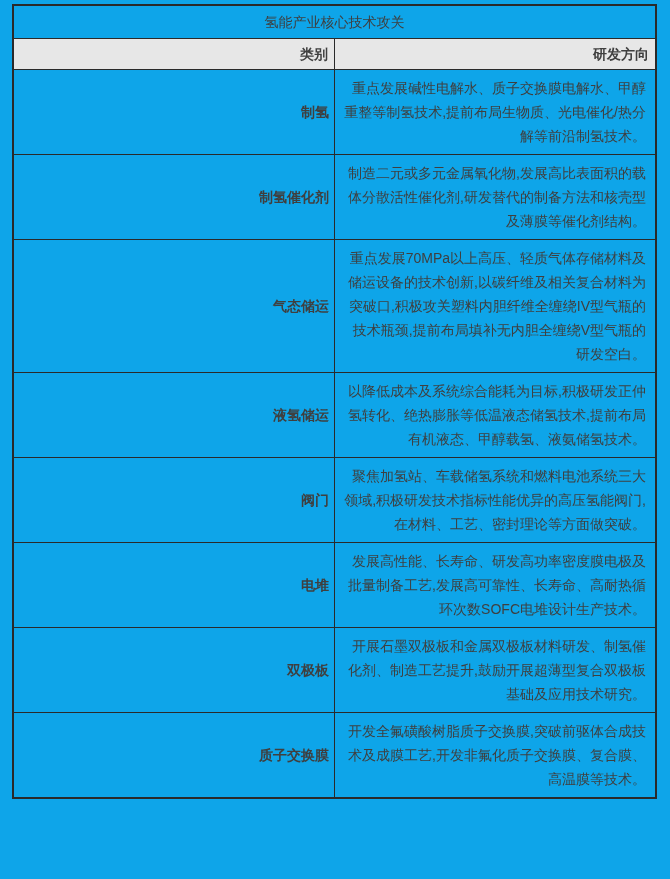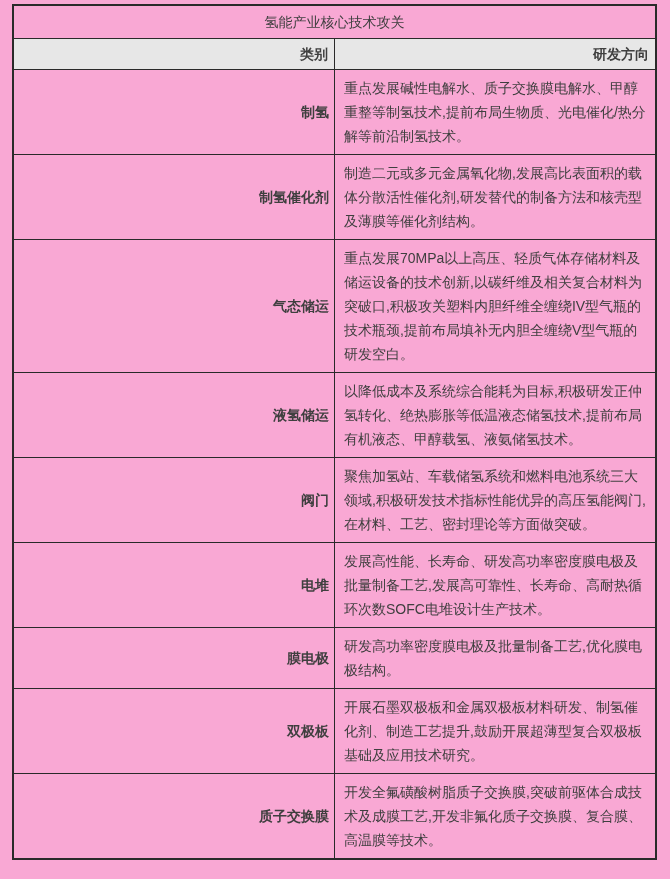--- a/index.html
+++ b/index.html
@@ -5,21 +5,21 @@
   html, body {
     margin: 0;
     padding: 0;
     background: #ffffff;
     width: 670px;
     font-family: "Liberation Sans", "DejaVu Sans", sans-serif;
   }
   .page {
     width: 670px;
     height: 879px;
-    background: #f9a8d4;
+    background: #0ea5e9;
     box-sizing: border-box;
     padding: 4px 13px 8px 12px;
   }
   table.tech-table {
     border-collapse: collapse;
     width: 645px;
     table-layout: fixed;
     border: 2px solid #2a2a2a;
   }
   table.tech-table td, table.tech-table th {
@@ -44,21 +44,21 @@
   }
   th.col-cat, td.cat {
     width: 101px;
   }
   td.cat {
     font-weight: bold;
     text-align: right;
     padding: 6px 5px;
   }
   td.dir {
-    text-align: left;
+    text-align: right;
     padding: 6px 9px;
   }
 </style>
 </head>
 <body>
 
 <div class="page">
   <table class="tech-table">
     <tbody>
       <tr>
@@ -86,24 +86,20 @@
       </tr>
       <tr>
         <td class="cat">阀门</td>
         <td class="dir">聚焦加氢站、车载储氢系统和燃料电池系统三大领域,积极研发技术指标性能优异的高压氢能阀门,在材料、工艺、密封理论等方面做突破。</td>
       </tr>
       <tr>
         <td class="cat">电堆</td>
         <td class="dir">发展高性能、长寿命、研发高功率密度膜电极及批量制备工艺,发展高可靠性、长寿命、高耐热循环次数SOFC电堆设计生产技术。</td>
       </tr>
       <tr>
-        <td class="cat">膜电极</td>
-        <td class="dir">研发高功率密度膜电极及批量制备工艺,优化膜电极结构。</td>
-      </tr>
-      <tr>
         <td class="cat">双极板</td>
         <td class="dir">开展石墨双极板和金属双极板材料研发、制氢催化剂、制造工艺提升,鼓励开展超薄型复合双极板基础及应用技术研究。</td>
       </tr>
       <tr>
         <td class="cat">质子交换膜</td>
         <td class="dir">开发全氟磺酸树脂质子交换膜,突破前驱体合成技术及成膜工艺,开发非氟化质子交换膜、复合膜、高温膜等技术。</td>
       </tr>
 
     </tbody>
   </table>

